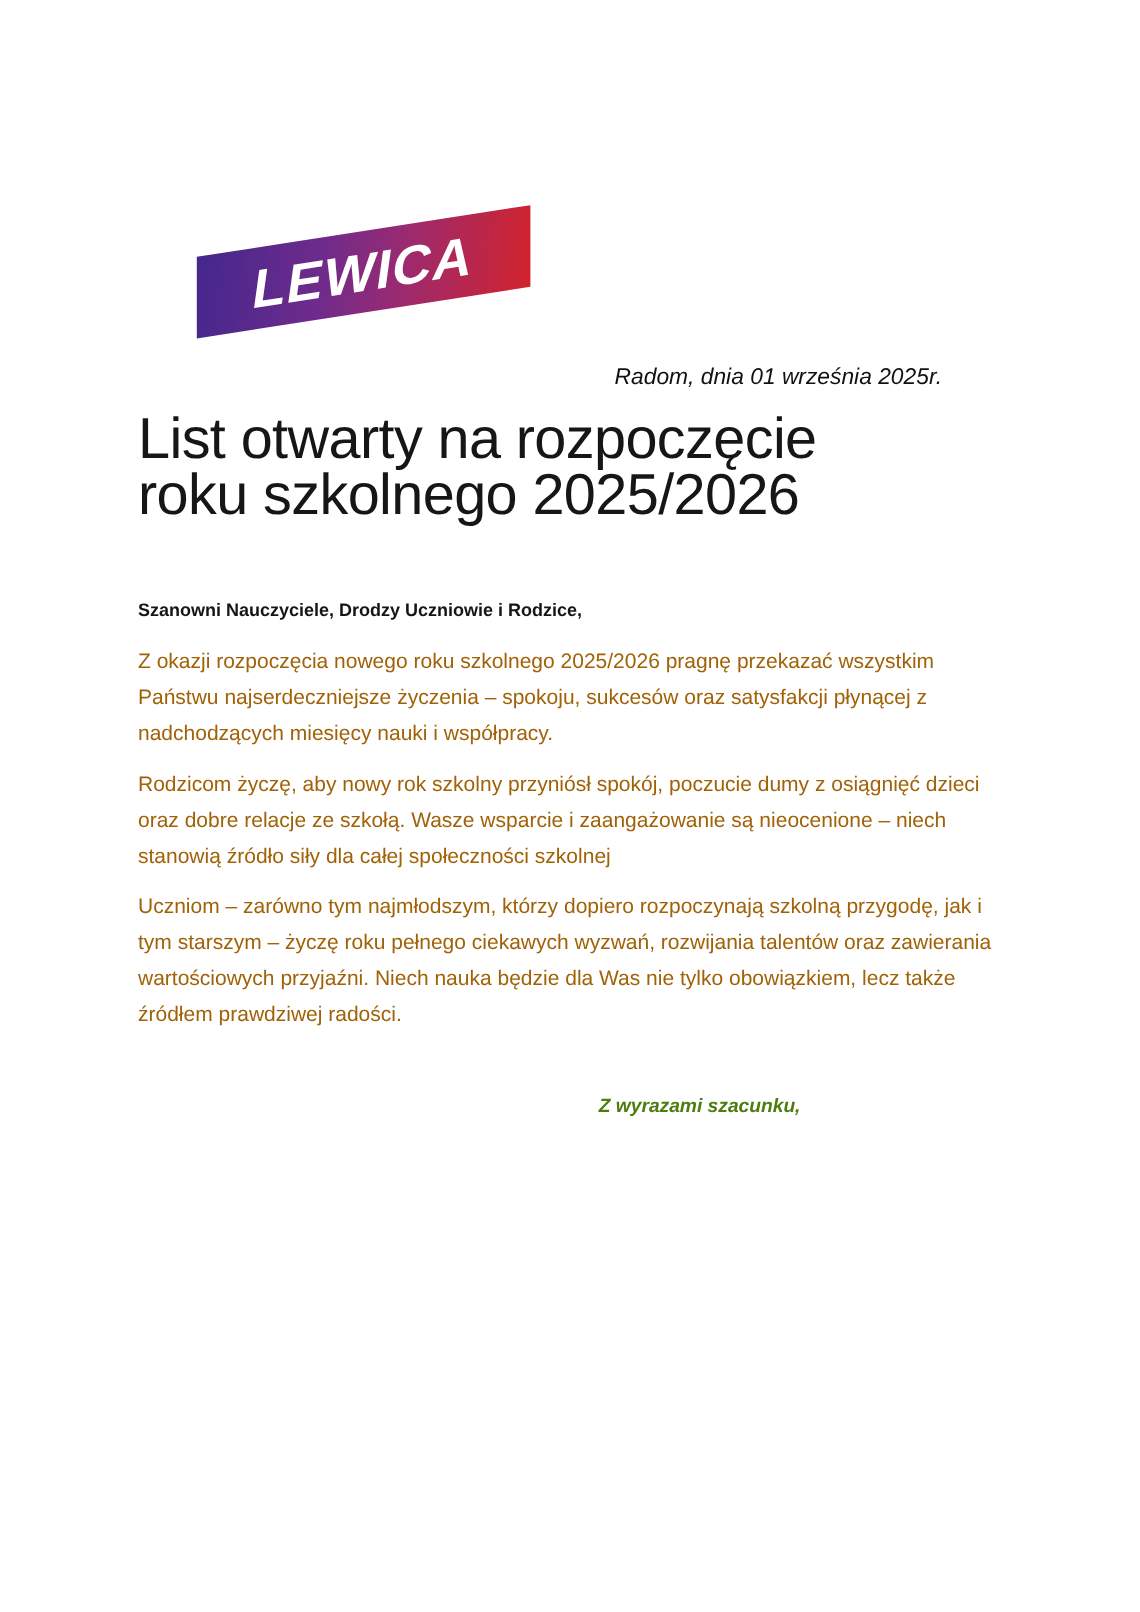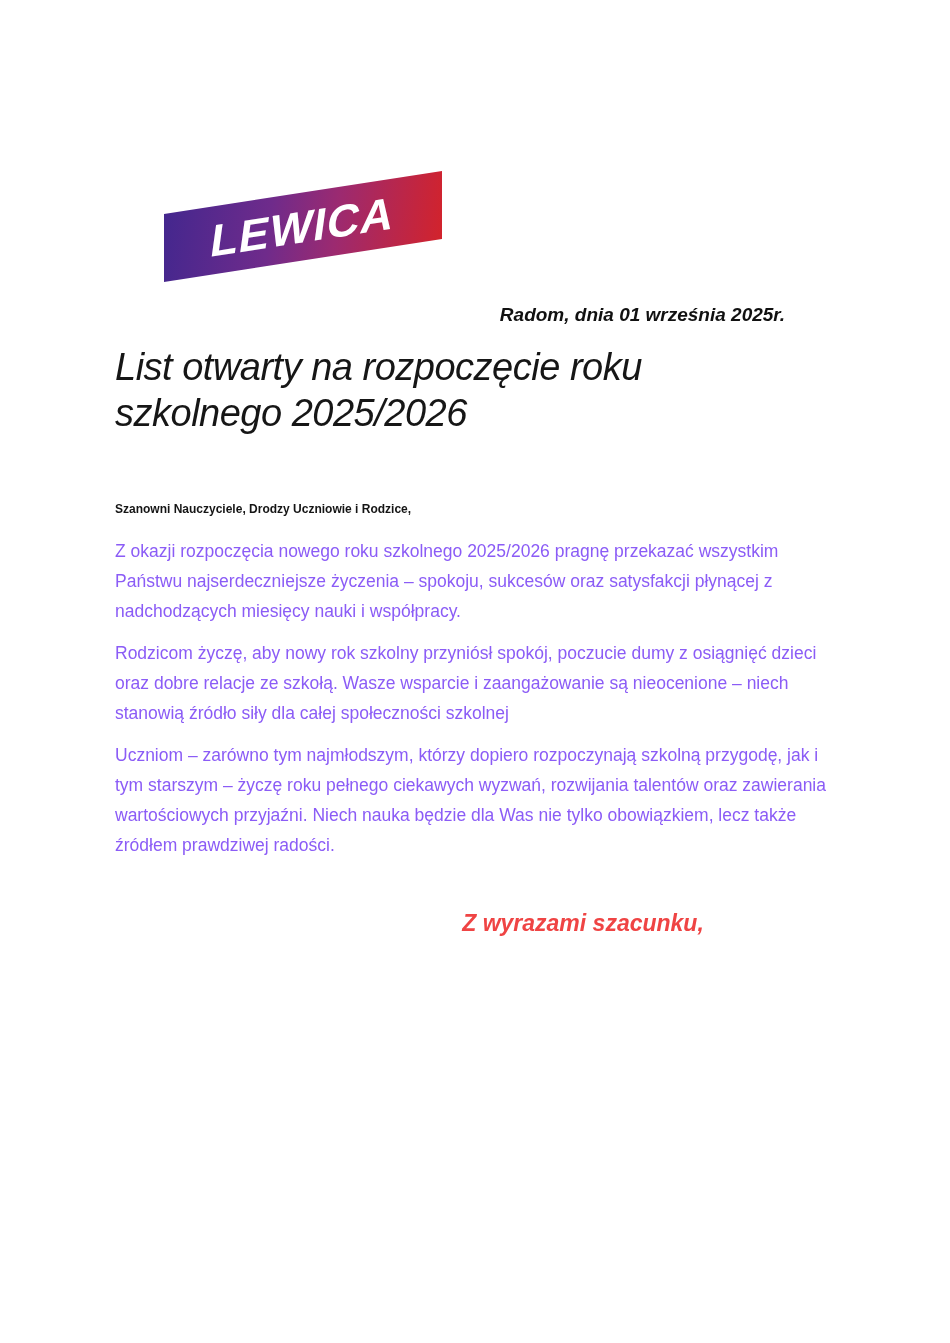--- a/index.html
+++ b/index.html
@@ -48,58 +48,56 @@
     box-sizing: border-box;
     padding: 302px 110px 0 115px;
   }
   .date {
     margin: 0 55px 16px 0;
     text-align: right;
     font-style: italic;
     font-size: 19px;
     line-height: 26px;
     color: #111111;
-    font-weight: bold;
   }
   .title {
     margin: 8px 0 0 0;
     max-width: 640px;
-    font-style: italic;
     font-weight: normal;
-    font-size: 38px;
+    font-size: 48px;
     line-height: 46px;
     letter-spacing: -0.5px;
     color: #161616;
   }
   .salutation {
     margin: 58px 0 12px 0;
     font-weight: bold;
-    font-size: 12px;
+    font-size: 15px;
     line-height: 30px;
     color: #151515;
   }
   .body-par {
     margin: 12px 0 12px 0;
     font-size: 17.5px;
     line-height: 30px;
-    color: #8b5cf6;
+    color: #a16207;
   }
   .signature {
     margin: 48px 0 0 248px;
     width: 440px;
     text-align: center;
   }
   .signature p {
     margin: 0 0 9px 0;
     font-weight: bold;
     font-style: italic;
-    font-size: 23px;
+    font-size: 16px;
     line-height: 30px;
     white-space: pre-wrap;
-    color: #ef4444;
+    color: #4d7c0f;
   }
 </style>
 </head>
 <body>
 
 <div class="page">
 
   <div class="logo">
     <span class="logo-text">LEWICA</span>
   </div>

